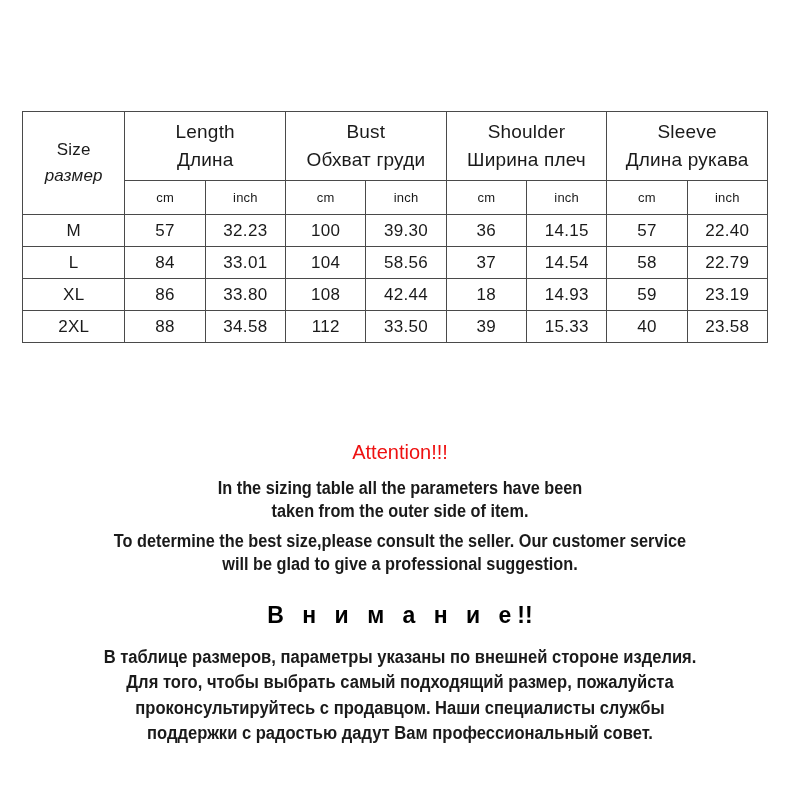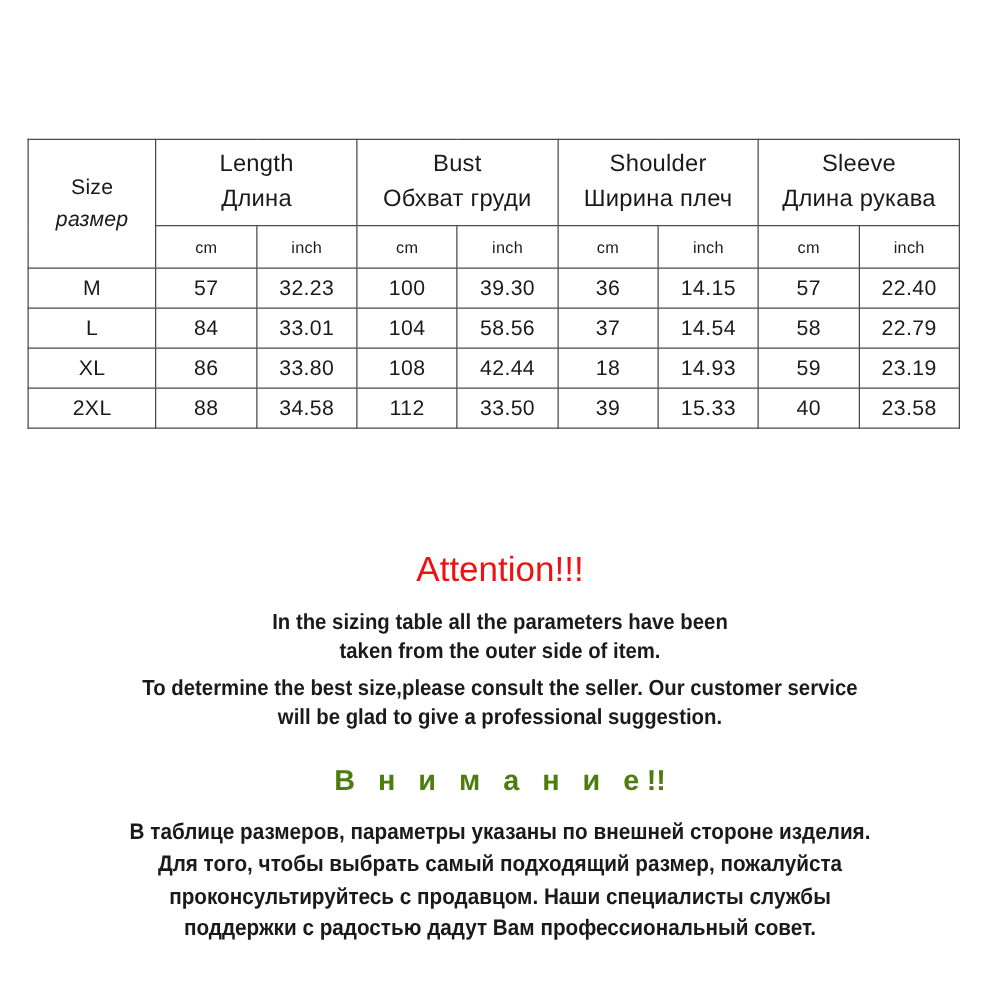--- a/index.html
+++ b/index.html
@@ -78,41 +78,41 @@
   
   .notice {
     position: absolute;
     left: 0;
     top: 441px;
     width: 800px;
     text-align: center;
   }
   .attention-title {
     color: #ee1111;
-    font-size: 28px;
+    font-size: 20px;
     font-weight: 400;
     line-height: 1.1;
     margin: 0 0 14px 0;
     font-family: "Liberation Sans", sans-serif;
   }
   .en-para {
     color: #1a1a1a;
     font-size: 17.5px;
     font-weight: bold;
     line-height: 1.32;
     margin: 0;
     font-family: "Liberation Sans Narrow", "Liberation Sans", sans-serif;
     transform: scaleX(0.93);
     transform-origin: center center;
   }
   .en-para + .en-para { margin-top: 7px; }
   .en-para span { display: block; }
 
   .vnimanie-title {
-    color: #4d7c0f;
+    color: #000000;
     font-size: 23px;
     font-weight: bold;
     letter-spacing: 6px;
     line-height: 1.1;
     margin: 27px 0 16px 0;
     font-family: "Liberation Sans", sans-serif;
   }
   .vnimanie-title .bangs { letter-spacing: 0; }
 
   .ru-para {

